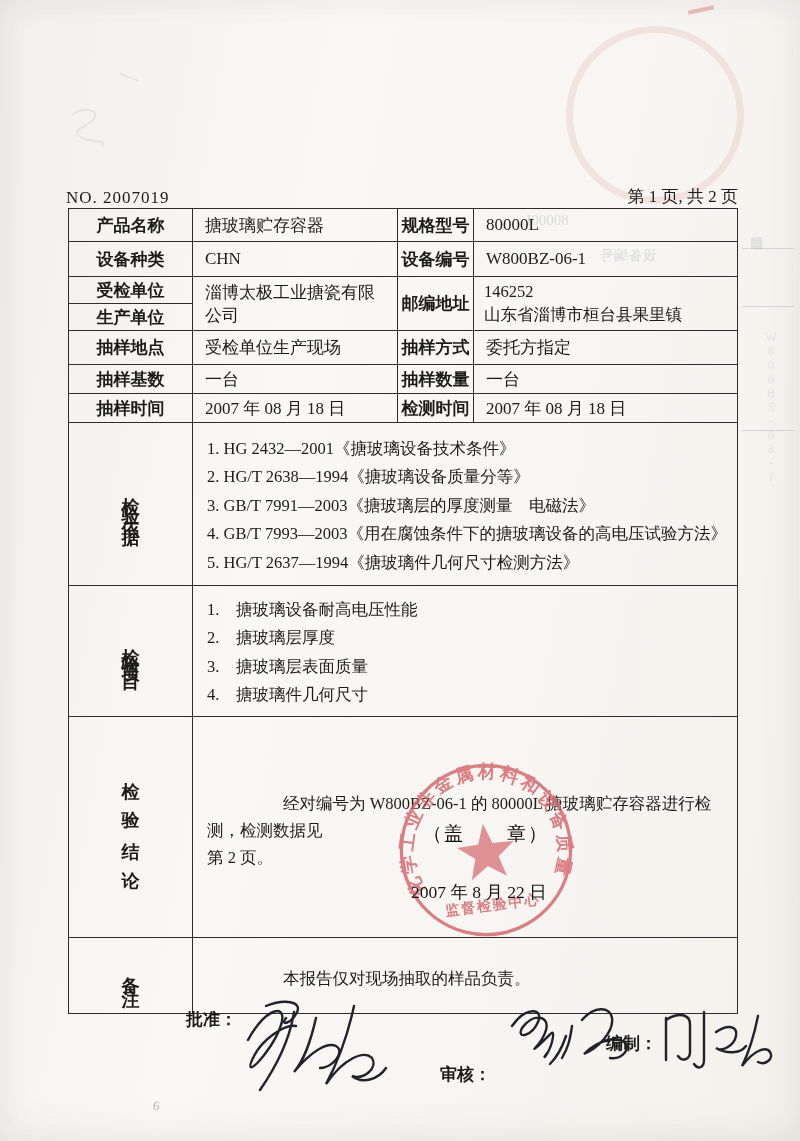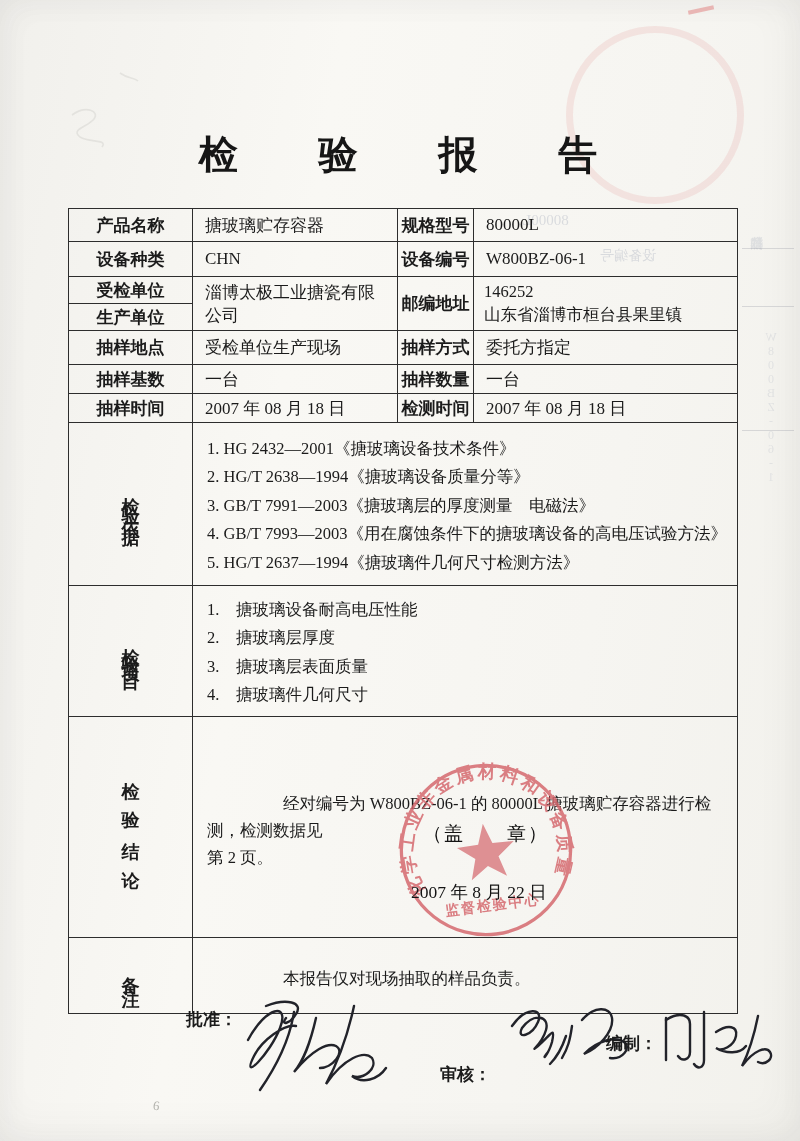--- a/index.html
+++ b/index.html
@@ -123,21 +123,24 @@
   <div class="ghost-circle"></div>
   <div class="red-tick"></div>
   <span class="ghost" style="left:522px; top:212px;">80000L</span>
   <span class="ghost" style="left:600px; top:247px; font-size:14px;">设备编号</span>
   <span class="ghost vert" style="left:748px; top:226px; font-size:13px; opacity:.22;">抽样基数</span>
   <span class="ghost vert" style="left:764px; top:330px; font-size:12px; opacity:.18;">W800BZ-06-1</span>
   <div class="ghost-line" style="top:248px;"></div>
   <div class="ghost-line" style="top:306px;"></div>
   <div class="ghost-line" style="top:430px;"></div>
 
-  <div class="report-title">检 验 报 告</div>
+  <div class="meta-row">
+    <span class="report-no">NO. 2007019</span>
+    <span class="page-info">第 1 页, 共 2 页</span>
+  </div>
 
   <table class="report">
     <colgroup>
         <col style="width:124px">
         <col style="width:205px">
         <col style="width:76px">
         <col style="width:264px">
       </colgroup>
 
     <tbody>

